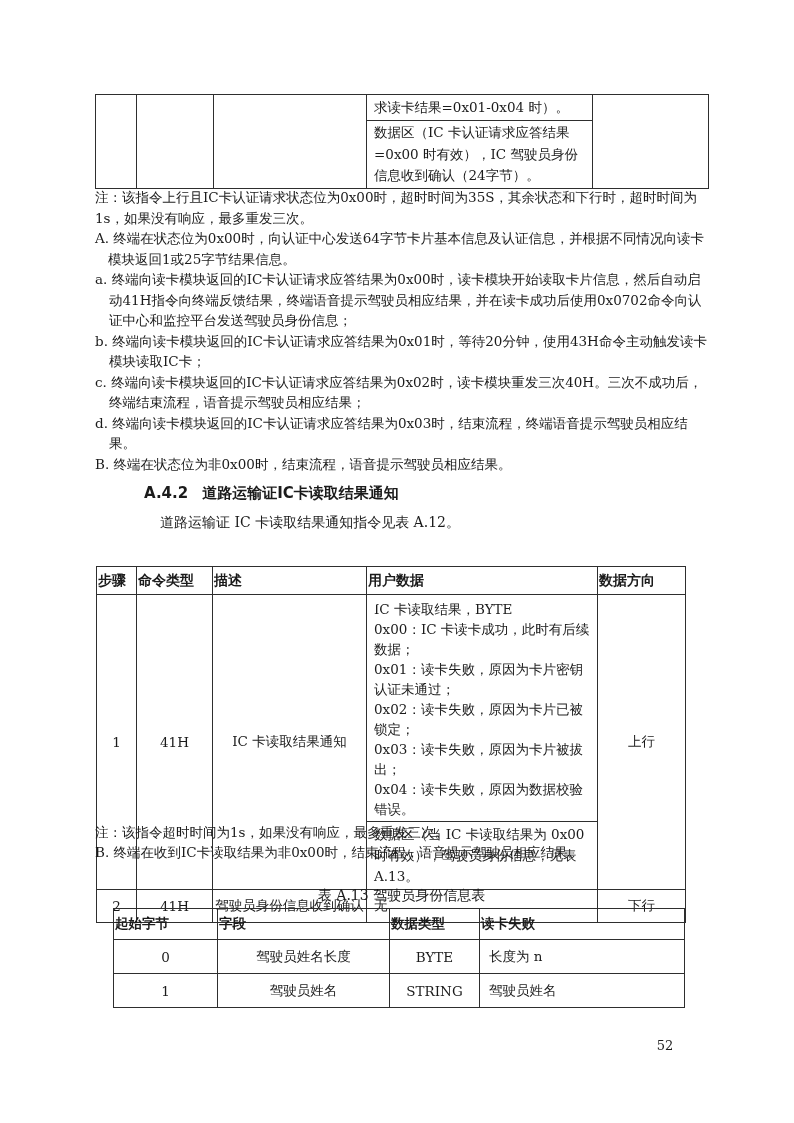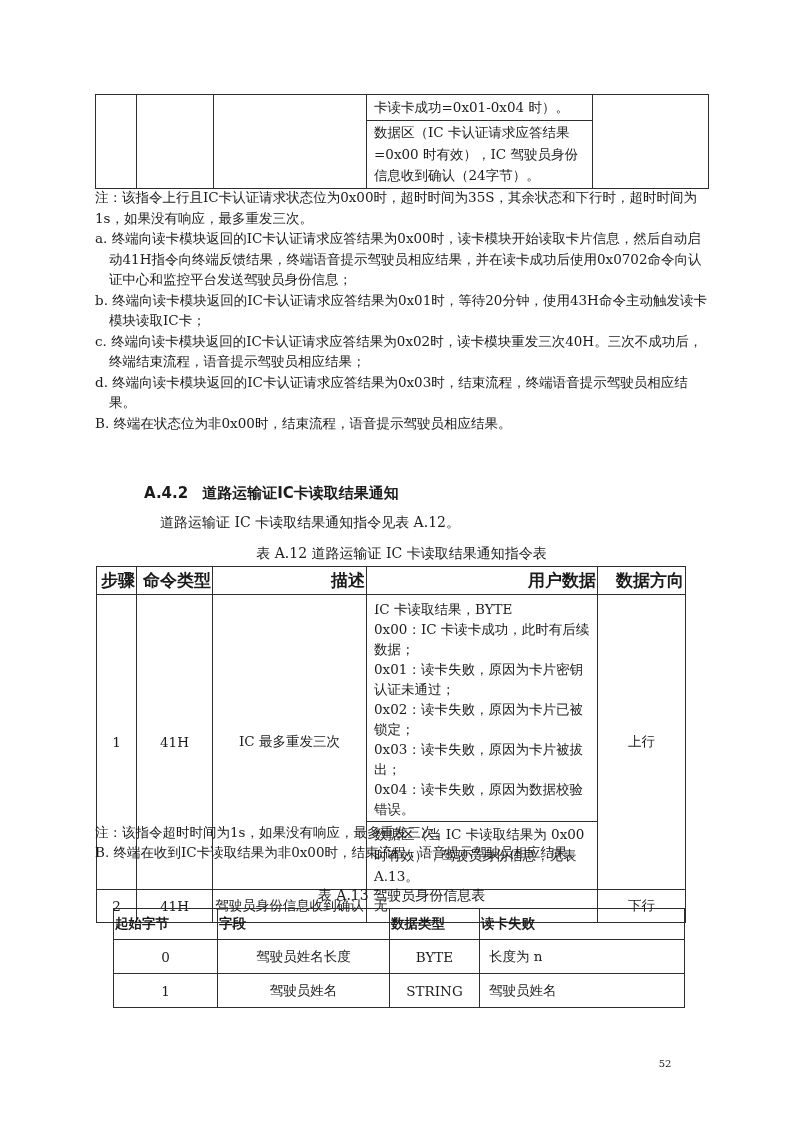--- a/index.html
+++ b/index.html
@@ -36,105 +36,105 @@
   .heading .num { margin-right:14px; }
   .para { position:absolute; left:160px; top:514px; font-size:14px; }
   .caption { position:absolute; left:95px; width:613px; text-align:center; font-size:14px; }
   .cap12 { top:545px; }
   .cap13 { top:887px; }
 
   
   .t12 { position:absolute; left:96px; top:566px; width:589px; }
   .t12 th {
     font-family:"DejaVu Sans", sans-serif; font-weight:bold;
-    font-size:17px; height:25px; text-align:right;margin-left:39px;
+    font-size:14px; height:25px; text-align:left;margin-left:39px;
   }
   .t12 td { font-size:13.5px; }
   .t12 .ctr { text-align:center; vertical-align:middle; }
   .t12 .ud1 { vertical-align:top; padding:4px 2px 2px 7px; line-height:20px;border-radius:30px; }
   .t12 .ud1 div { margin:0; }
   .t12 .ud2 { vertical-align:middle; padding:2px 7px; line-height:21px; height:48px; }
   .t12 .udr2 { vertical-align:middle; padding:2px 7px; height:28px; }
   .t12 tr.rowA td { height:150px; }
 
   
   .t13 { position:absolute; left:113px; top:908px; width:571px; }
   .t13 th {
     font-family:"DejaVu Sans", sans-serif; font-weight:bold;
     font-size:13.5px; height:28px; text-align:left;
   }
   .t13 td { font-size:13.5px; height:31px; text-align:center; vertical-align:middle; }
   .t13 td.left { text-align:left; padding-left:9px; }
 
-  .pagenum { position:absolute; left:650px; top:1038px; width:30px; text-align:center; font-size:10px;margin-top:20px; }
+  .pagenum { position:absolute; left:650px; top:1038px; width:30px; text-align:center; font-size:13px; }
 </style>
 </head>
 <body>
 
 <div class="page">
 
   <table class="t-cont">
     <colgroup>
       <col style="width:41px">
         <col style="width:77px">
         <col style="width:153px">
       <col style="width:226px">
         <col style="width:116px">
     </colgroup>
     <tbody>
         <tr class="r1">
       <td rowspan="2"></td>
       <td rowspan="2"></td>
       <td rowspan="2"></td>
-      <td class="txt">卡读卡成功=0x01-0x04 时）。</td>
+      <td class="txt">求读卡结果=0x01-0x04 时）。</td>
       <td rowspan="2"></td>
     </tr>
     <tr class="r2">
       <td class="txt">数据区（IC 卡认证请求应答结果=0x00 时有效），IC 驾驶员身份信息收到确认（24字节）。</td>
     </tr>
   </tbody>
     </table>
 
   <div class="notes notes1">
     <p class="n-root">注：该指令上行且IC卡认证请求状态位为0x00时，超时时间为35S，其余状态和下行时，超时时间为1s，如果没有响应，最多重发三次。</p>
+    <p class="n-l1">A. 终端在状态位为0x00时，向认证中心发送64字节卡片基本信息及认证信息，并根据不同情况向读卡模块返回1或25字节结果信息。</p>
     <p class="n-l2">a. 终端向读卡模块返回的IC卡认证请求应答结果为0x00时，读卡模块开始读取卡片信息，然后自动启动41H指令向终端反馈结果，终端语音提示驾驶员相应结果，并在读卡成功后使用0x0702命令向认证中心和监控平台发送驾驶员身份信息；</p>
     <p class="n-l2">b. 终端向读卡模块返回的IC卡认证请求应答结果为0x01时，等待20分钟，使用43H命令主动触发读卡模块读取IC卡；</p>
     <p class="n-l2">c. 终端向读卡模块返回的IC卡认证请求应答结果为0x02时，读卡模块重发三次40H。三次不成功后，终端结束流程，语音提示驾驶员相应结果；</p>
     <p class="n-l2">d. 终端向读卡模块返回的IC卡认证请求应答结果为0x03时，结束流程，终端语音提示驾驶员相应结果。</p>
     <p class="n-l1">B. 终端在状态位为非0x00时，结束流程，语音提示驾驶员相应结果。</p>
   </div>
 
   <div class="heading">
     <span class="num">A.4.2</span><span>道路运输证IC卡读取结果通知</span>
   </div>
 
   <div class="para">道路运输证 IC 卡读取结果通知指令见表 A.12。</div>
 
-  <div class="caption cap12">表 A.12 道路运输证 IC 卡读取结果通知指令表</div>
 
   <table class="t12">
     <colgroup>
       <col style="width:40px">
         <col style="width:76px">
         <col style="width:154px">
       <col style="width:231px">
         <col style="width:88px">
     </colgroup>
     <tbody>
         <tr>
       <th>步骤</th>
       <th>命令类型</th>
       <th>描述</th>
       <th>用户数据</th>
       <th>数据方向</th>
     </tr>
     <tr class="rowA">
       <td class="ctr" rowspan="2">1</td>
       <td class="ctr" rowspan="2">41H</td>
-      <td class="ctr" rowspan="2">IC 最多重发三次</td>
+      <td class="ctr" rowspan="2">IC 卡读取结果通知</td>
       <td class="ud1">
         <div>IC 卡读取结果，BYTE</div>
         <div>0x00：IC 卡读卡成功，此时有后续数据；</div>
         <div>0x01：读卡失败，原因为卡片密钥认证未通过；</div>
         <div>0x02：读卡失败，原因为卡片已被锁定；</div>
         <div>0x03：读卡失败，原因为卡片被拔出；</div>
         <div>0x04：读卡失败，原因为数据校验错误。</div>
       </td>
       <td class="ctr" rowspan="2">上行</td>
     </tr>

